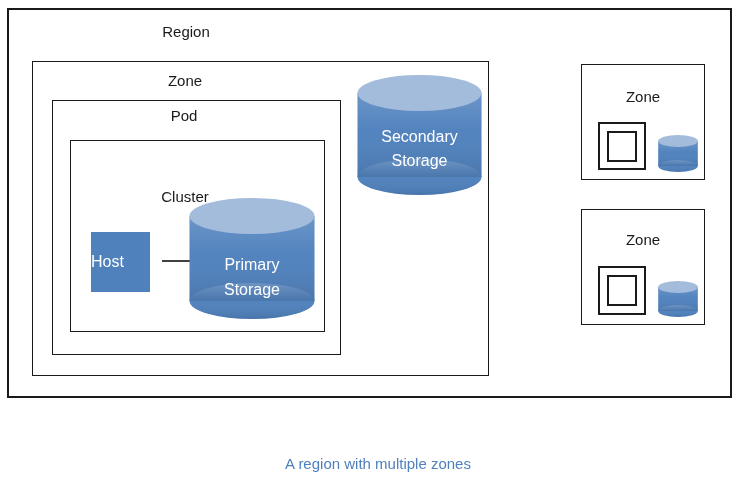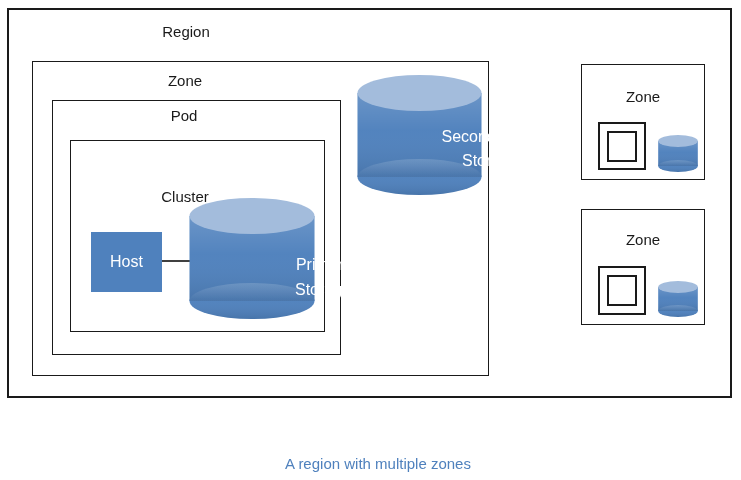--- a/index.html
+++ b/index.html
@@ -26,43 +26,42 @@
     position: absolute;
     text-align: center;
     font-size: 15px;
     line-height: 16px;
     color: var(--label-text, #1a1a1a);
     white-space: nowrap;
   }
   .host {
     position: absolute;
     left: 91px; top: 232px;
-    width: 71px; height: 60px;
+    width: 59px; height: 60px;
     background: var(--host-fill, #4f81bd);
     display: flex;
     align-items: center;
-    justify-content: center;
+    justify-content: flex-start;
     color: var(--cylinder-label-text, #ffffff);
     font-size: 16px;
   }
   .connector {
     position: absolute;
     left: 162px; top: 260px;
     width: 33px; height: 2px;
     background: var(--connector, #404040);
   }
   .cyl-wrap { position: absolute; }
   .cyl-body { fill: var(--cylinder-body, #4f81bd); }
   .cyl-top  { fill: var(--cylinder-top, #a3bcdc); }
   .cyl-label {
     position: absolute;
-    text-align: right;
+    text-align: center;
     color: var(--cylinder-label-text, #ffffff);
     font-size: 16px;
-    padding-left: 36px;
   }
   .cyl-label.primary   { left: 189px; top: 252px; width: 126px; line-height: 25px; }
   .cyl-label.secondary { left: 357px; top: 125px; width: 125px; line-height: 24px; }
   .sq-outer {
     position: absolute;
     border: 2px solid var(--border, #1a1a1a);
     box-sizing: border-box;
     display: flex;
     align-items: center;
     justify-content: center;

